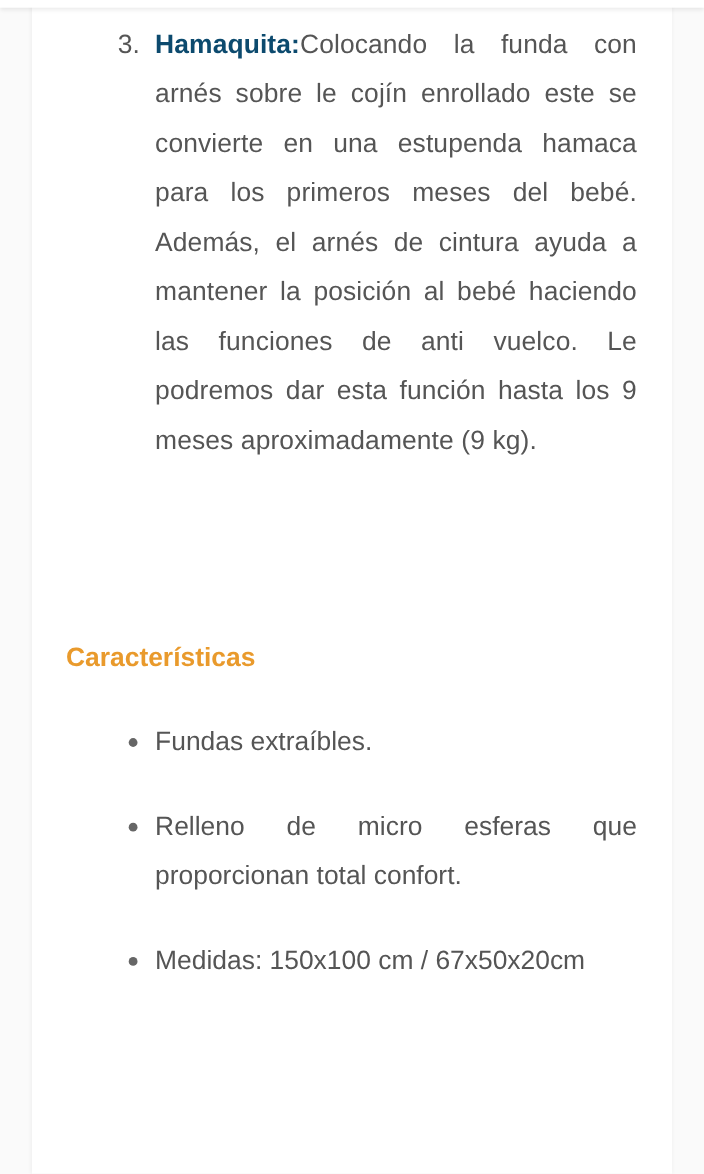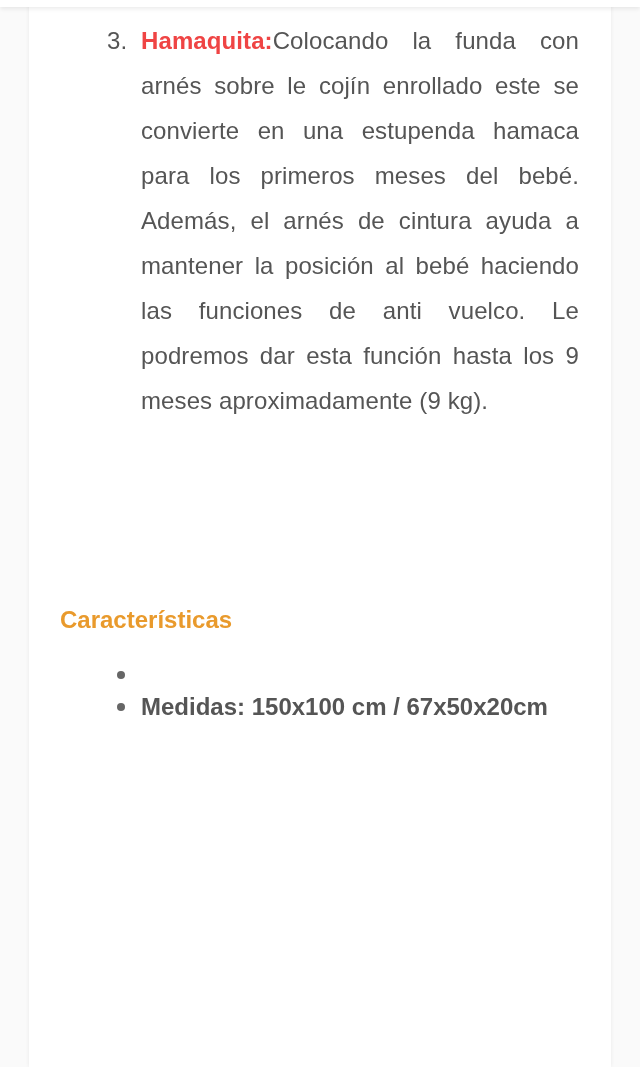--- a/index.html
+++ b/index.html
@@ -50,25 +50,25 @@
     line-height: 45px;
     text-align: justify;
     letter-spacing: 0.1px;
   }
   ol.steps .num {
     position: absolute;
     left: -34px;
     top: 0;
     color: #555;
   }
-  ol.steps b { color: #ef4444; font-weight: bold; }
+  ol.steps b { color: #0c4a6e; font-weight: bold; }
   .heading {
     position: absolute;
     left: 60px;
-    top: 604px;
+    top: 582px;
     font-size: 24px;
     font-weight: bold;
     color: #e99a2c;
     line-height: 32px;
   }
   ul.features {
     list-style: none;
     margin: 0;
     padding: 0;
     position: absolute;
@@ -84,34 +84,35 @@
   }
   ul.features .dot {
     position: absolute;
     left: -24px;
     top: 19px;
     width: 8px;
     height: 8px;
     border-radius: 50%;
     background: #666;
   }
-  ul.features li.nowrap { white-space: nowrap; font-weight: bold; }
+  ul.features li.nowrap { white-space: nowrap; }
 </style>
 </head>
 <body>
 
 <div class="topbar"></div>
 <div class="card"></div>
 
 <div class="content">
   <ol class="steps">
     <li>
       <span class="num">3.</span><b>Hamaquita:</b><span>Colocando la funda con arnés sobre le cojín enrollado este se convierte en una estupenda hamaca para los primeros meses del bebé. Además, el arnés de cintura ayuda a mantener la posición al bebé haciendo las funciones de anti vuelco. Le podremos dar esta función hasta los 9 meses aproximadamente (9 kg).</span>
     </li>
   </ol>
 
   <div class="heading">Características</div>
 
   <ul class="features">
-    <li><span class="dot"></span></li>
+    <li><span class="dot"></span><span>Fundas extraíbles.</span></li>
+    <li><span class="dot"></span><span>Relleno de micro esferas que proporcionan total confort.</span></li>
     <li class="nowrap"><span class="dot"></span><span>Medidas: 150x100 cm / 67x50x20cm</span></li>
   </ul>
 </div>
 
 </body></html>

